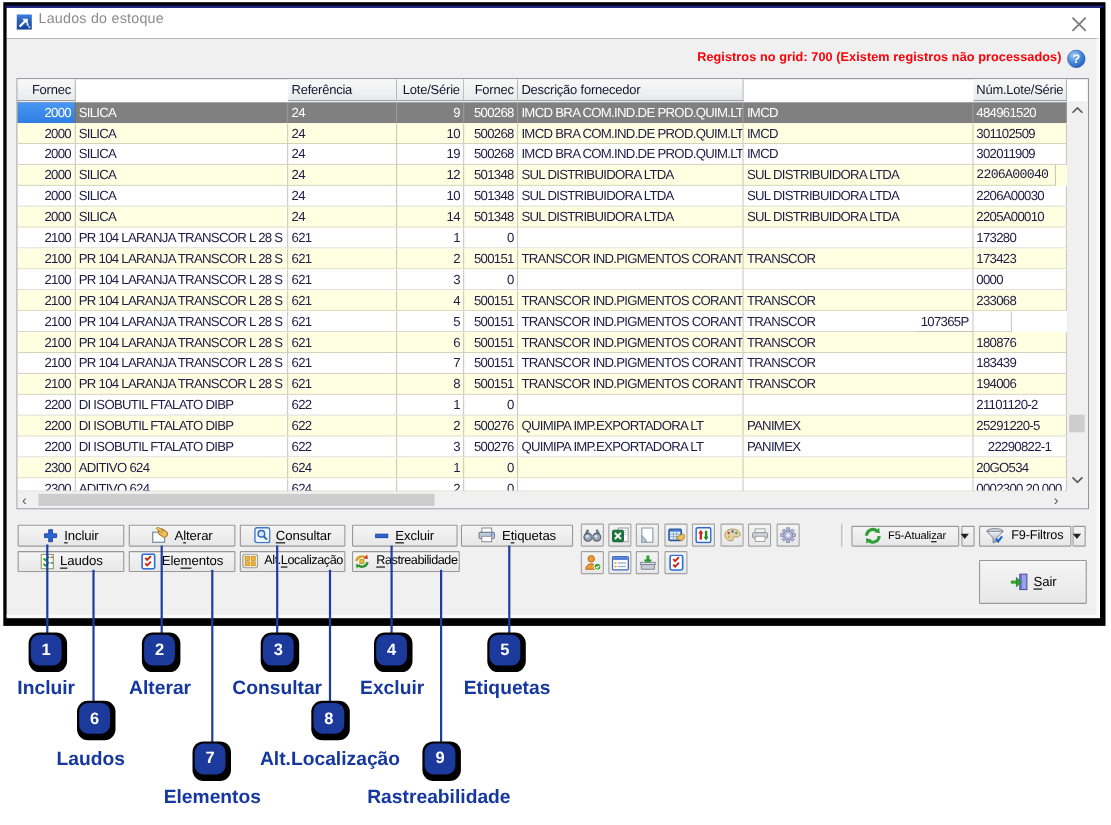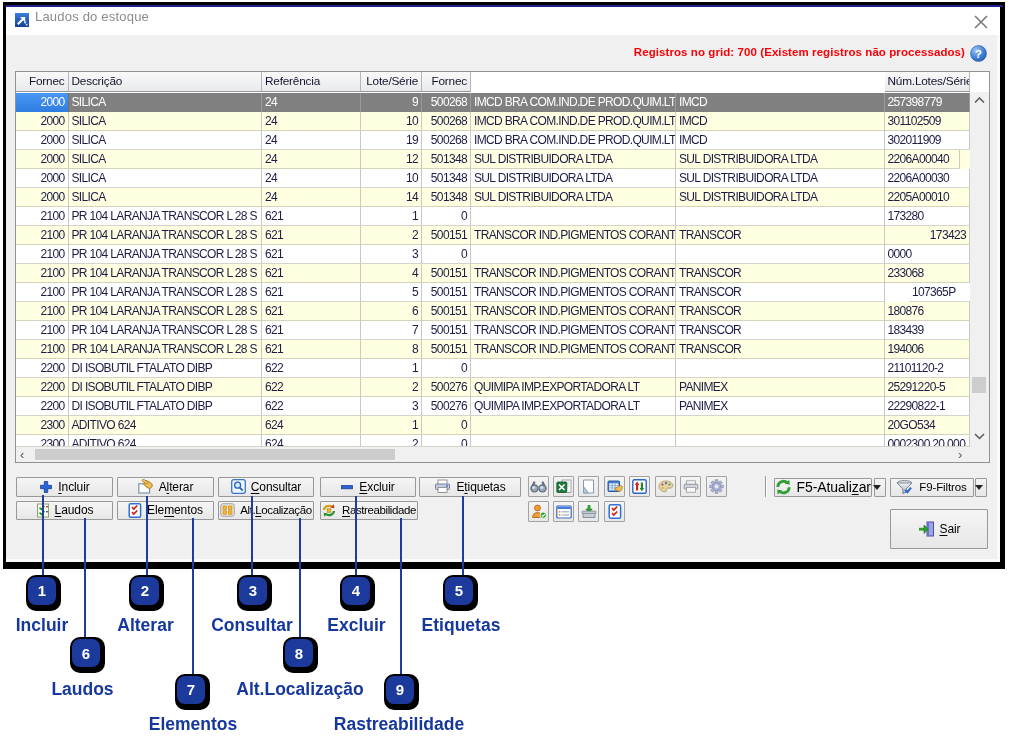--- a/index.html
+++ b/index.html
@@ -68,34 +68,34 @@
 <stop offset="0" stop-color="#9ec7f5"></stop>
           <stop offset="0.55" stop-color="#3d7fd6"></stop>
           <stop offset="1" stop-color="#1850a8"></stop>
         </radialGradient>
       </defs>
 <circle cx="8.5" cy="8.5" r="8" fill="url(#hg)" stroke="#2a5a9e" stroke-width="0.6"></circle>
 <text x="8.5" y="12.5" font-size="11.5" font-weight="bold" fill="#fff" text-anchor="middle" font-family="Liberation Sans">?</text>
 </svg>
 <div id="grid">
 <div class="hc" style="left:0px;width:52.5px;text-align:right">Fornec</div>
-<div class="hc" style="left:52.5px;width:193.5px;text-align:left">Descrição</div>
 <div class="hc" style="left:246px;width:98.5px;text-align:left">Referência</div>
 <div class="hc" style="left:344.5px;width:61.5px;text-align:right">Lote/Série</div>
 <div class="hc" style="left:406px;width:49px;text-align:right">Fornec</div>
-<div class="hc" style="left:868.5px;width:85.5px;text-align:left">Núm.Lotes/Série</div>
+<div class="hc" style="left:455px;width:205px;text-align:left">Descrição fornecedor</div>
+<div class="hc" style="left:868.5px;width:85.5px;text-align:left">Núm.Lote/Série</div>
 <div class="row" style="top:20.5px;height:19.0px;background:#808080;">
 <div class="cell" style="left:0px;width:52.5px;top:0;height:19.0px;text-align:right;background:linear-gradient(#4996f5,#2f7de0);color:#fff;border-right:1px solid #6e6e6e;">2000</div>
 <div class="cell" style="left:52.5px;width:193.5px;top:0;height:19.0px;text-align:left;color:#fff;border-right:1px solid #9a9a9a;">SILICA</div>
 <div class="cell" style="left:246px;width:98.5px;top:0;height:19.0px;text-align:left;color:#fff;border-right:1px solid #9a9a9a;">24</div>
 <div class="cell" style="left:344.5px;width:61.5px;top:0;height:19.0px;text-align:right;color:#fff;border-right:1px solid #9a9a9a;">9</div>
 <div class="cell" style="left:406px;width:49px;top:0;height:19.0px;text-align:right;color:#fff;border-right:1px solid #9a9a9a;">500268</div>
 <div class="cell" style="left:455px;width:205px;top:0;height:19.0px;text-align:left;color:#fff;border-right:1px solid #9a9a9a;">IMCD BRA COM.IND.DE PROD.QUIM.LT</div>
 <div class="cell" style="left:660px;width:208.5px;top:0;height:19.0px;text-align:left;color:#fff;border-right:1px solid #9a9a9a;">IMCD</div>
-<div class="cell" style="left:868.5px;width:85.5px;top:0;height:19.0px;text-align:left;color:#fff;border-right:1px solid #9a9a9a;">257398779</div>
+<div class="cell" style="left:868.5px;width:85.5px;top:0;height:19.0px;text-align:left;color:#fff;border-right:1px solid #9a9a9a;">484961520</div>
 </div>
 <div class="row" style="top:39.5px;height:19.0px;background:#ffffe1;">
 <div class="cell" style="left:0px;width:52.5px;top:0;height:19.0px;text-align:right;border-bottom:1px solid rgba(170,170,150,0.5);">2000</div>
 <div class="cell" style="left:52.5px;width:193.5px;top:0;height:19.0px;text-align:left;border-bottom:1px solid rgba(170,170,150,0.5);">SILICA</div>
 <div class="cell" style="left:246px;width:98.5px;top:0;height:19.0px;text-align:left;border-bottom:1px solid rgba(170,170,150,0.5);">24</div>
 <div class="cell" style="left:344.5px;width:61.5px;top:0;height:19.0px;text-align:right;border-bottom:1px solid rgba(170,170,150,0.5);">10</div>
 <div class="cell" style="left:406px;width:49px;top:0;height:19.0px;text-align:right;border-bottom:1px solid rgba(170,170,150,0.5);">500268</div>
 <div class="cell" style="left:455px;width:205px;top:0;height:19.0px;text-align:left;border-bottom:1px solid rgba(170,170,150,0.5);">IMCD BRA COM.IND.DE PROD.QUIM.LT</div>
 <div class="cell" style="left:660px;width:208.5px;top:0;height:19.0px;text-align:left;border-bottom:1px solid rgba(170,170,150,0.5);">IMCD</div>
 <div class="cell" style="left:868.5px;width:85.5px;top:0;height:19.0px;text-align:left;border-bottom:1px solid rgba(170,170,150,0.5);">301102509</div>
@@ -111,21 +111,21 @@
 <div class="cell" style="left:868.5px;width:85.5px;top:0;height:19.0px;text-align:left;border-bottom:1px solid rgba(170,170,150,0.5);">302011909</div>
 </div>
 <div class="row" style="top:77.5px;height:19.0px;background:#ffffe1;">
 <div class="cell" style="left:0px;width:52.5px;top:0;height:19.0px;text-align:right;border-bottom:1px solid rgba(170,170,150,0.5);">2000</div>
 <div class="cell" style="left:52.5px;width:193.5px;top:0;height:19.0px;text-align:left;border-bottom:1px solid rgba(170,170,150,0.5);">SILICA</div>
 <div class="cell" style="left:246px;width:98.5px;top:0;height:19.0px;text-align:left;border-bottom:1px solid rgba(170,170,150,0.5);">24</div>
 <div class="cell" style="left:344.5px;width:61.5px;top:0;height:19.0px;text-align:right;border-bottom:1px solid rgba(170,170,150,0.5);">12</div>
 <div class="cell" style="left:406px;width:49px;top:0;height:19.0px;text-align:right;border-bottom:1px solid rgba(170,170,150,0.5);">501348</div>
 <div class="cell" style="left:455px;width:205px;top:0;height:19.0px;text-align:left;border-bottom:1px solid rgba(170,170,150,0.5);">SUL DISTRIBUIDORA LTDA</div>
 <div class="cell" style="left:660px;width:208.5px;top:0;height:19.0px;text-align:left;border-bottom:1px solid rgba(170,170,150,0.5);">SUL DISTRIBUIDORA LTDA</div>
-<div class="cell" style="left:868.5px;width:75px;top:0;height:19.0px;text-align:left;border-bottom:1px solid rgba(170,170,150,0.5);">2206A00040</div>
+<div class="cell" style="left:868.5px;width:75px;top:0;height:19.0px;text-align:left;border-bottom:1px solid rgba(170,170,150,0.5);font-family:Liberation Mono, monospace;">2206A00040</div>
 </div>
 <div class="row" style="top:96.5px;height:19.0px;background:#ffffff;">
 <div class="cell" style="left:0px;width:52.5px;top:0;height:19.0px;text-align:right;border-bottom:1px solid rgba(170,170,150,0.5);">2000</div>
 <div class="cell" style="left:52.5px;width:193.5px;top:0;height:19.0px;text-align:left;border-bottom:1px solid rgba(170,170,150,0.5);">SILICA</div>
 <div class="cell" style="left:246px;width:98.5px;top:0;height:19.0px;text-align:left;border-bottom:1px solid rgba(170,170,150,0.5);">24</div>
 <div class="cell" style="left:344.5px;width:61.5px;top:0;height:19.0px;text-align:right;border-bottom:1px solid rgba(170,170,150,0.5);">10</div>
 <div class="cell" style="left:406px;width:49px;top:0;height:19.0px;text-align:right;border-bottom:1px solid rgba(170,170,150,0.5);">501348</div>
 <div class="cell" style="left:455px;width:205px;top:0;height:19.0px;text-align:left;border-bottom:1px solid rgba(170,170,150,0.5);">SUL DISTRIBUIDORA LTDA</div>
 <div class="cell" style="left:660px;width:208.5px;top:0;height:19.0px;text-align:left;border-bottom:1px solid rgba(170,170,150,0.5);">SUL DISTRIBUIDORA LTDA</div>
 <div class="cell" style="left:868.5px;width:85.5px;top:0;height:19.0px;text-align:left;border-bottom:1px solid rgba(170,170,150,0.5);">2206A00030</div>
@@ -151,21 +151,21 @@
 <div class="cell" style="left:868.5px;width:85.5px;top:0;height:19.0px;text-align:left;border-bottom:1px solid rgba(170,170,150,0.5);">173280</div>
 </div>
 <div class="row" style="top:153.5px;height:19.0px;background:#ffffe1;">
 <div class="cell" style="left:0px;width:52.5px;top:0;height:19.0px;text-align:right;border-bottom:1px solid rgba(170,170,150,0.5);">2100</div>
 <div class="cell" style="left:52.5px;width:193.5px;top:0;height:19.0px;text-align:left;border-bottom:1px solid rgba(170,170,150,0.5);">PR 104 LARANJA TRANSCOR L 28 S</div>
 <div class="cell" style="left:246px;width:98.5px;top:0;height:19.0px;text-align:left;border-bottom:1px solid rgba(170,170,150,0.5);">621</div>
 <div class="cell" style="left:344.5px;width:61.5px;top:0;height:19.0px;text-align:right;border-bottom:1px solid rgba(170,170,150,0.5);">2</div>
 <div class="cell" style="left:406px;width:49px;top:0;height:19.0px;text-align:right;border-bottom:1px solid rgba(170,170,150,0.5);">500151</div>
 <div class="cell" style="left:455px;width:205px;top:0;height:19.0px;text-align:left;border-bottom:1px solid rgba(170,170,150,0.5);">TRANSCOR IND.PIGMENTOS CORANTES</div>
 <div class="cell" style="left:660px;width:208.5px;top:0;height:19.0px;text-align:left;border-bottom:1px solid rgba(170,170,150,0.5);">TRANSCOR</div>
-<div class="cell" style="left:868.5px;width:85.5px;top:0;height:19.0px;text-align:right;border-bottom:1px solid rgba(170,170,150,0.5);">173423</div>
+<div class="cell" style="left:868.5px;width:85.5px;top:0;height:19.0px;text-align:left;border-bottom:1px solid rgba(170,170,150,0.5);">173423</div>
 </div>
 <div class="row" style="top:172.5px;height:19.0px;background:#ffffff;">
 <div class="cell" style="left:0px;width:52.5px;top:0;height:19.0px;text-align:right;border-bottom:1px solid rgba(170,170,150,0.5);">2100</div>
 <div class="cell" style="left:52.5px;width:193.5px;top:0;height:19.0px;text-align:left;border-bottom:1px solid rgba(170,170,150,0.5);">PR 104 LARANJA TRANSCOR L 28 S</div>
 <div class="cell" style="left:246px;width:98.5px;top:0;height:19.0px;text-align:left;border-bottom:1px solid rgba(170,170,150,0.5);">621</div>
 <div class="cell" style="left:344.5px;width:61.5px;top:0;height:19.0px;text-align:right;border-bottom:1px solid rgba(170,170,150,0.5);">3</div>
 <div class="cell" style="left:406px;width:49px;top:0;height:19.0px;text-align:right;border-bottom:1px solid rgba(170,170,150,0.5);">0</div>
 <div class="cell" style="left:455px;width:205px;top:0;height:19.0px;text-align:left;border-bottom:1px solid rgba(170,170,150,0.5);"></div>
 <div class="cell" style="left:660px;width:208.5px;top:0;height:19.0px;text-align:left;border-bottom:1px solid rgba(170,170,150,0.5);"></div>
 <div class="cell" style="left:868.5px;width:85px;top:0;height:19.0px;text-align:left;border-bottom:1px solid rgba(170,170,150,0.5);">0000</div>
@@ -181,21 +181,21 @@
 <div class="cell" style="left:868.5px;width:85.5px;top:0;height:19.0px;text-align:left;border-bottom:1px solid rgba(170,170,150,0.5);">233068</div>
 </div>
 <div class="row" style="top:210.5px;height:19.0px;background:#ffffff;">
 <div class="cell" style="left:0px;width:52.5px;top:0;height:19.0px;text-align:right;border-bottom:1px solid rgba(170,170,150,0.5);">2100</div>
 <div class="cell" style="left:52.5px;width:193.5px;top:0;height:19.0px;text-align:left;border-bottom:1px solid rgba(170,170,150,0.5);">PR 104 LARANJA TRANSCOR L 28 S</div>
 <div class="cell" style="left:246px;width:98.5px;top:0;height:19.0px;text-align:left;border-bottom:1px solid rgba(170,170,150,0.5);">621</div>
 <div class="cell" style="left:344.5px;width:61.5px;top:0;height:19.0px;text-align:right;border-bottom:1px solid rgba(170,170,150,0.5);">5</div>
 <div class="cell" style="left:406px;width:49px;top:0;height:19.0px;text-align:right;border-bottom:1px solid rgba(170,170,150,0.5);">500151</div>
 <div class="cell" style="left:455px;width:205px;top:0;height:19.0px;text-align:left;border-bottom:1px solid rgba(170,170,150,0.5);">TRANSCOR IND.PIGMENTOS CORANTES</div>
 <div class="cell" style="left:660px;width:208.5px;top:0;height:19.0px;text-align:left;border-bottom:1px solid rgba(170,170,150,0.5);">TRANSCOR</div>
-<div class="cell" style="left:893px;width:85.5px;top:0;height:19.0px;text-align:left;border-bottom:1px solid rgba(170,170,150,0.5);">107365P</div>
+<div class="cell" style="left:818px;width:85.5px;top:0;height:19.0px;text-align:left;border-bottom:1px solid rgba(170,170,150,0.5);">107365P</div>
 </div>
 <div class="row" style="top:229.5px;height:19.0px;background:#ffffe1;">
 <div class="cell" style="left:0px;width:52.5px;top:0;height:19.0px;text-align:right;border-bottom:1px solid rgba(170,170,150,0.5);">2100</div>
 <div class="cell" style="left:52.5px;width:193.5px;top:0;height:19.0px;text-align:left;border-bottom:1px solid rgba(170,170,150,0.5);">PR 104 LARANJA TRANSCOR L 28 S</div>
 <div class="cell" style="left:246px;width:98.5px;top:0;height:19.0px;text-align:left;border-bottom:1px solid rgba(170,170,150,0.5);">621</div>
 <div class="cell" style="left:344.5px;width:61.5px;top:0;height:19.0px;text-align:right;border-bottom:1px solid rgba(170,170,150,0.5);">6</div>
 <div class="cell" style="left:406px;width:49px;top:0;height:19.0px;text-align:right;border-bottom:1px solid rgba(170,170,150,0.5);">500151</div>
 <div class="cell" style="left:455px;width:205px;top:0;height:19.0px;text-align:left;border-bottom:1px solid rgba(170,170,150,0.5);">TRANSCOR IND.PIGMENTOS CORANTES</div>
 <div class="cell" style="left:660px;width:208.5px;top:0;height:19.0px;text-align:left;border-bottom:1px solid rgba(170,170,150,0.5);">TRANSCOR</div>
 <div class="cell" style="left:868.5px;width:85.5px;top:0;height:19.0px;text-align:left;border-bottom:1px solid rgba(170,170,150,0.5);">180876</div>
@@ -241,21 +241,21 @@
 <div class="cell" style="left:868.5px;width:85.5px;top:0;height:19.0px;text-align:left;border-bottom:1px solid rgba(170,170,150,0.5);">25291220-5</div>
 </div>
 <div class="row" style="top:324.5px;height:19.0px;background:#ffffff;">
 <div class="cell" style="left:0px;width:52.5px;top:0;height:19.0px;text-align:right;border-bottom:1px solid rgba(170,170,150,0.5);">2200</div>
 <div class="cell" style="left:52.5px;width:193.5px;top:0;height:19.0px;text-align:left;border-bottom:1px solid rgba(170,170,150,0.5);">DI ISOBUTIL FTALATO DIBP</div>
 <div class="cell" style="left:246px;width:98.5px;top:0;height:19.0px;text-align:left;border-bottom:1px solid rgba(170,170,150,0.5);">622</div>
 <div class="cell" style="left:344.5px;width:61.5px;top:0;height:19.0px;text-align:right;border-bottom:1px solid rgba(170,170,150,0.5);">3</div>
 <div class="cell" style="left:406px;width:49px;top:0;height:19.0px;text-align:right;border-bottom:1px solid rgba(170,170,150,0.5);">500276</div>
 <div class="cell" style="left:455px;width:205px;top:0;height:19.0px;text-align:left;border-bottom:1px solid rgba(170,170,150,0.5);">QUIMIPA IMP.EXPORTADORA LT</div>
 <div class="cell" style="left:660px;width:208.5px;top:0;height:19.0px;text-align:left;border-bottom:1px solid rgba(170,170,150,0.5);">PANIMEX</div>
-<div class="cell" style="left:868.5px;width:85.5px;top:0;height:19.0px;text-align:left;border-bottom:1px solid rgba(170,170,150,0.5);">22290822-1</div>
+<div class="cell" style="left:868.5px;width:85.5px;top:0;height:19.0px;text-align:center;border-bottom:1px solid rgba(170,170,150,0.5);">22290822-1</div>
 </div>
 <div class="row" style="top:343.5px;height:19.0px;background:#ffffe1;">
 <div class="cell" style="left:0px;width:52.5px;top:0;height:19.0px;text-align:right;border-bottom:1px solid rgba(170,170,150,0.5);">2300</div>
 <div class="cell" style="left:52.5px;width:193.5px;top:0;height:19.0px;text-align:left;border-bottom:1px solid rgba(170,170,150,0.5);">ADITIVO 624</div>
 <div class="cell" style="left:246px;width:98.5px;top:0;height:19.0px;text-align:left;border-bottom:1px solid rgba(170,170,150,0.5);">624</div>
 <div class="cell" style="left:344.5px;width:61.5px;top:0;height:19.0px;text-align:right;border-bottom:1px solid rgba(170,170,150,0.5);">1</div>
 <div class="cell" style="left:406px;width:49px;top:0;height:19.0px;text-align:right;border-bottom:1px solid rgba(170,170,150,0.5);">0</div>
 <div class="cell" style="left:455px;width:205px;top:0;height:19.0px;text-align:left;border-bottom:1px solid rgba(170,170,150,0.5);"></div>
 <div class="cell" style="left:660px;width:208.5px;top:0;height:19.0px;text-align:left;border-bottom:1px solid rgba(170,170,150,0.5);"></div>
 <div class="cell" style="left:868.5px;width:85.5px;top:0;height:19.0px;text-align:left;border-bottom:1px solid rgba(170,170,150,0.5);">20GO534</div>
@@ -468,21 +468,21 @@
     </div>
 <div class="abs" style="left:765px;top:476px;width:1px;height:21px;background:#9a9a9a;"></div>
 <div class="abs" style="left:766px;top:476px;width:1px;height:21px;background:#fdfdfd;"></div>
 <div class="btn" style="left:773.5px;top:477.5px;width:98.5px;height:19px;">
       <svg width="17" height="16">
         <path d="M2.8 8 a5.7 5.7 0 0 1 9.6-4.1" stroke="#2f9e35" stroke-width="2.8" fill="none"></path>
         <path d="M14.2 0.8 l0.7 5 -5-1z" fill="#2f9e35"></path>
         <path d="M14.2 8.2 a5.7 5.7 0 0 1 -9.6 4.1" stroke="#2f9e35" stroke-width="2.8" fill="none"></path>
         <path d="M2.8 15.4 l-0.7-5 5 1z" fill="#2f9e35"></path>
       </svg>
-      <span style="font-size:14px">F5-Atuali<u>z</u>ar</span>
+      <span style="font-size:10px">F5-Atuali<u>z</u>ar</span>
     </div>
 <div class="btn" style="left:873.5px;top:477.5px;width:12px;height:19px;">
       <svg width="8" height="5">
         <path d="M0 0 h8 L4 5z" fill="#222"></path>
       </svg>
     </div>
 <div class="btn" style="left:889.5px;top:477.5px;width:84px;height:19px;">
       <svg width="18" height="15">
         <defs>
           <linearGradient id="fg" x1="0" y1="0" x2="0" y2="1">

